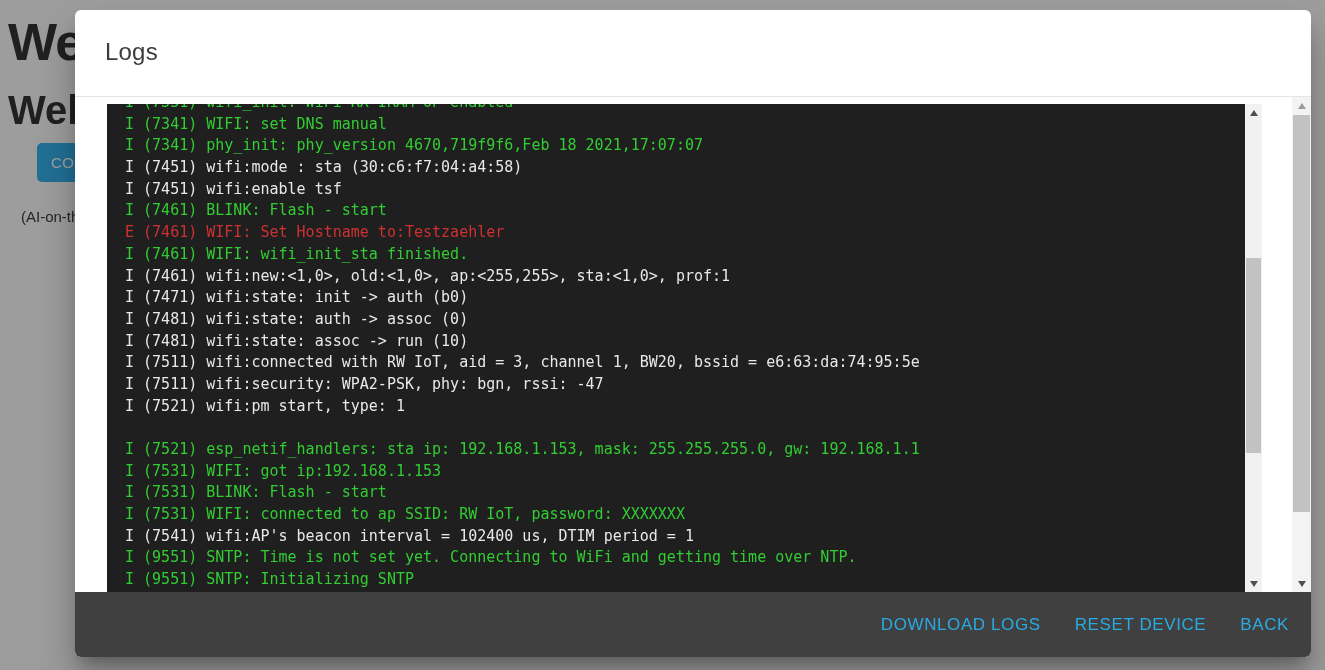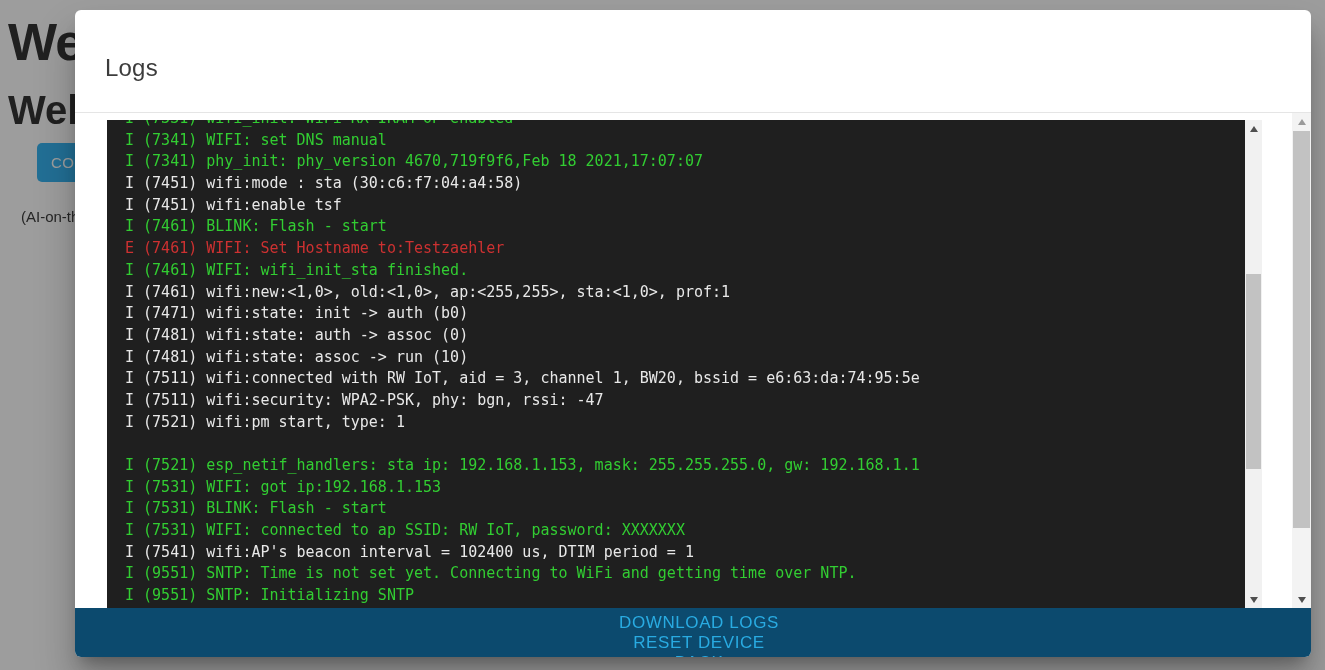--- a/index.html
+++ b/index.html
@@ -20,21 +20,21 @@
   .bg-note { position:absolute; left:21px; top:208px; font-size:15px; color:#2a2a2a;
              white-space:nowrap; }
 
   
   .overlay { position:absolute; inset:0; background:rgba(33,33,33,0.44); }
 
   
   .modal { position:absolute; left:75px; top:10px; width:1236px; height:647px;
            background:#fff; border-radius:6px; overflow:hidden;
            box-shadow:0 11px 15px -7px rgba(0,0,0,.3), 0 24px 38px 3px rgba(0,0,0,.22); }
-  .modal-header { height:86px; padding:28px 0 0 30px;margin-top:16px; }
+  .modal-header { height:86px; padding:28px 0 0 30px; }
   .modal-title { font-size:24px; color:#3c3c3c; letter-spacing:.2px; }
   .modal-divider { height:0; border-bottom:1px solid #e5e5e5; }
 
   .modal-body { position:relative; height:495px; background:#fff; overflow:hidden; }
 
   
   .log-box { position:absolute; left:32px; top:7px; width:1155px; height:488px;
              background:var(--log-bg,#1f1f1f); overflow:hidden; }
   .log-clip { position:absolute; left:0; top:0; right:17px; bottom:0; overflow:hidden;
               padding-left:18px; }
@@ -56,21 +56,21 @@
             border-right:4px solid transparent; border-bottom:6px solid #4f4f4f; }
   .tri-down { width:0; height:0; border-left:4px solid transparent;
               border-right:4px solid transparent; border-top:6px solid #4f4f4f; }
   .sb-outer .tri-up { border-bottom-color:#9a9a9a; }
   .sb-thumb { position:absolute; left:1px; right:1px; background:#c2c2c2; }
   .thumb-inner { top:154px; height:195px; }
   .thumb-outer { top:18px; height:397px; }
 
   
   .modal-footer { height:65px; display:flex; align-items:center;
-                  justify-content:flex-end; padding-right:22px; background:#0c4a6e;flex-direction:column; }
+                  justify-content:flex-end; padding-right:22px; background:#404040; }
   .footer-btn { background:none; border:none; font-family:inherit;
                 font-size:17px; letter-spacing:.6px; color:var(--accent,#29abe2);
                 margin-left:34px; cursor:pointer; white-space:nowrap; }
 </style>
 </head>
 <body>
 
 <div id="stage">
 
   <div class="bg-page">

